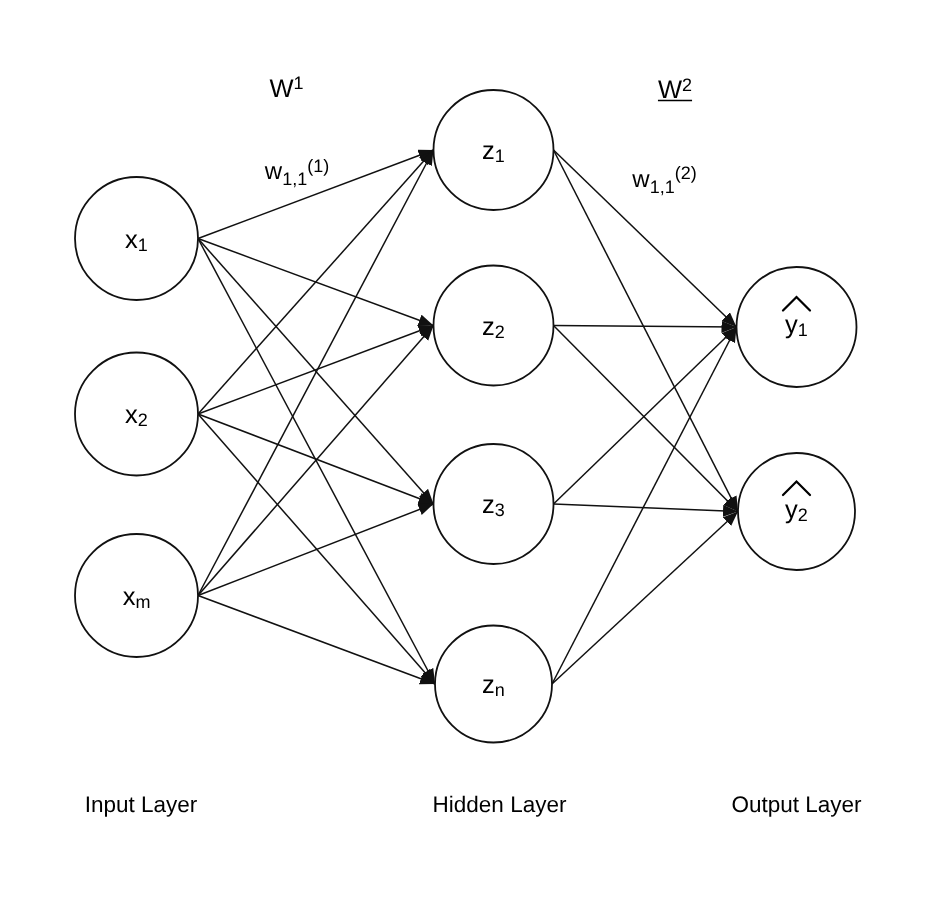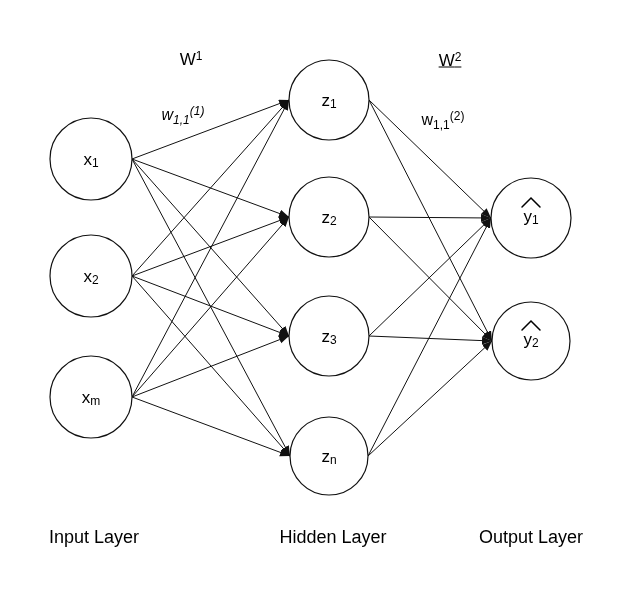--- a/index.html
+++ b/index.html
@@ -15,21 +15,21 @@
                 font-family:"Liberation Sans", sans-serif; fill:var(--text,#000000); }
   .node-sub { font-size:12px; }
   .hat { fill:none; stroke:var(--text,#000000); stroke-width:1.5; stroke-linecap:round; }
   .arrowhead { fill:var(--stroke,#111111); }
   .ann { position:absolute; transform:translate(-50%,-50%); white-space:nowrap;text-align:center; }
   .ann-big { font-size:17px; }
   .ann-small { font-size:16px; }
   .ann .sup { font-size:12px; vertical-align:5px; }
   .ann .sub { font-size:12px; vertical-align:-4px; }
   .caption { position:absolute; transform:translate(-50%,-50%);
-             font-size:18px; white-space:nowrap; }
+             font-size:15px; white-space:nowrap; }
 </style>
 </head>
 <body>
 
 <div class="canvas" style="--bg: #ffffff; --stroke: #111111; --text: #000000;">
 
   <svg id="net-svg" width="626" height="599" viewBox="0 0 626 599">
     <defs>
       <marker id="arrow" markerUnits="userSpaceOnUse" markerWidth="11" markerHeight="9" refX="10" refY="4" orient="auto">
         <path class="arrowhead" d="M0,0 L10,4 L0,8 Z"></path>
@@ -80,21 +80,21 @@
         <polyline points="522,207 531,198 540,207" class="hat"></polyline>
         <text x="531" y="339" class="node-label"><tspan>y</tspan><tspan class="node-sub" dy="4">2</tspan></text>
         <polyline points="522,330 531,321 540,330" class="hat"></polyline>
       </g>
   </svg>
 
   <div class="ann ann-big" style="left: 191px; top: 59px;">
     <span>W</span><span class="sup">1</span>
   </div>
 
-  <div class="ann ann-small" style="left: 183px; top: 115px; font-style: italic;">
+  <div class="ann ann-small" style="left: 198px; top: 115px;">
     <span>w</span><span class="sub">1,1</span><span class="sup">(1)</span>
   </div>
 
   <div class="ann ann-big" style="left: 450px; top: 60px; text-decoration: underline;">
     <span>W</span><span class="sup">2</span>
   </div>
 
   <div class="ann ann-small" style="left: 443px; top: 120px;">
     <span>w</span><span class="sub">1,1</span><span class="sup">(2)</span>
   </div>

